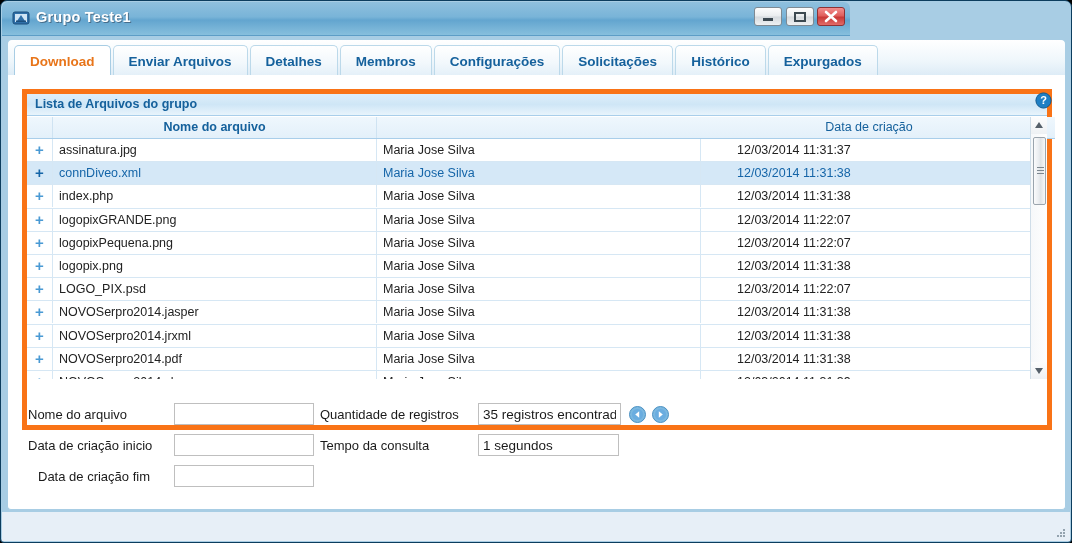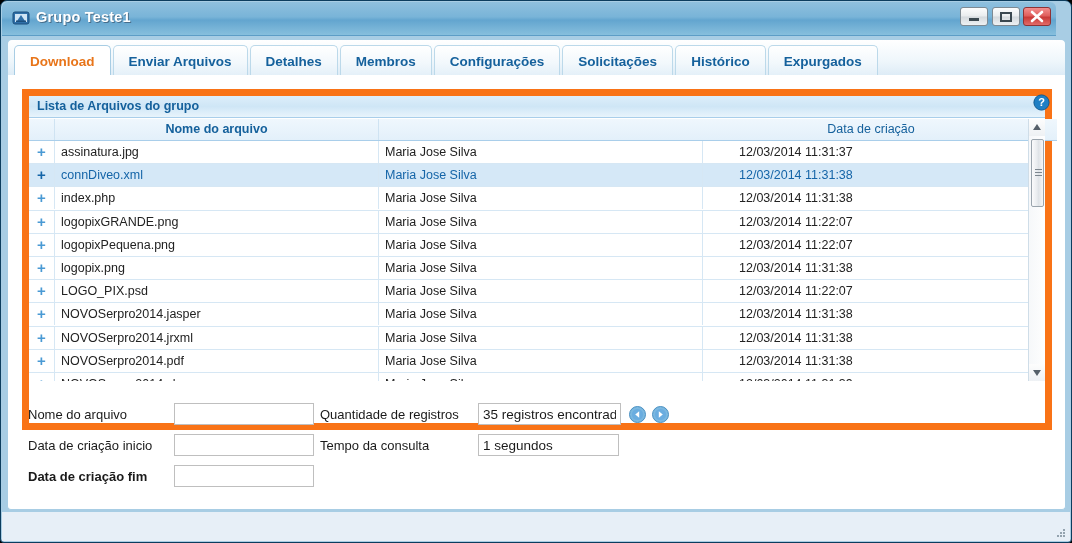--- a/index.html
+++ b/index.html
@@ -19,21 +19,21 @@
     background: #a8cde4;
     border: 1px solid #0c3d5e;
     border-radius: 7px 7px 4px 4px;
     overflow: hidden;
   }
 
   
   #titlebar {
     position: absolute;
     left: 1px; top: 1px;
-    width: 1054px; height: 34px;
+    width: 848px; height: 34px;
     background: linear-gradient(to bottom, #8fc0de 0%, #79b4d8 45%, #63a5cf 55%, #87bfdd 100%);
     border-radius: 6px 6px 0 0;
     border-bottom: 1px solid #5d9dc6;
   }
   #title-icon {
     position: absolute; left: 10px; top: 7px;
     width: 18px; height: 18px;
   }
   #title-text {
     position: absolute; left: 34px; top: 7px;
@@ -107,21 +107,21 @@
     border-top: none;
     border-radius: 0 0 4px 4px;
     overflow: hidden;
   }
 
   
   #panel {
     position: absolute;
     left: 14px; top: 14px;
     width: 1030px; height: 341px;
-    border: 7px solid #f97316;
+    border: 5px solid #f97316;
     background: #fff;
   }
   #panel-header {
     position: relative;
     height: 22px;
     background: linear-gradient(to bottom, #ddeefa 0%, #cfe6f6 50%, #e8f4fc 100%);
     border-bottom: 1px solid #a9ceea;
   }
   #panel-title {
     position: absolute; left: 8px; top: 3px;
@@ -393,21 +393,21 @@
           <svg width="16" height="17" viewBox="0 0 16 17">
               <path d="M8 12 L12 6 L4 6 Z" fill="#56606a"></path>
             </svg>
         </div>
       </div>
     </div>
 
     <div id="form">
       <div class="flabel" style="left:6px;  top:4px;">Nome do arquivo</div>
       <div class="flabel" style="left:6px;  top:35px;">Data de criação inicio</div>
-      <div class="flabel" style="left:6px;  top:66px;font-weight:bold;">Data de criação fim</div>
+      <div class="flabel" style="left:16px;  top:66px;">Data de criação fim</div>
 
       <input class="finput" style="left: 152px; top: 0px; width: 140px;" type="text" value="">
       <input class="finput" style="left: 152px; top: 31px; width: 140px;" type="text" value="">
       <input class="finput" style="left: 152px; top: 62px; width: 140px;" type="text" value="">
 
       <div class="flabel" style="left:298px; top:4px;">Quantidade de registros</div>
       <div class="flabel" style="left:298px; top:35px;">Tempo da consulta</div>
 
       <input class="finput" style="left: 456px; top: 0px; width: 143px; font-size: 13.5px;" type="text" readonly="" value="35 registros encontrados">
       <input class="finput" style="left: 456px; top: 31px; width: 141px; font-size: 13.5px;" type="text" readonly="" value="1 segundos">

